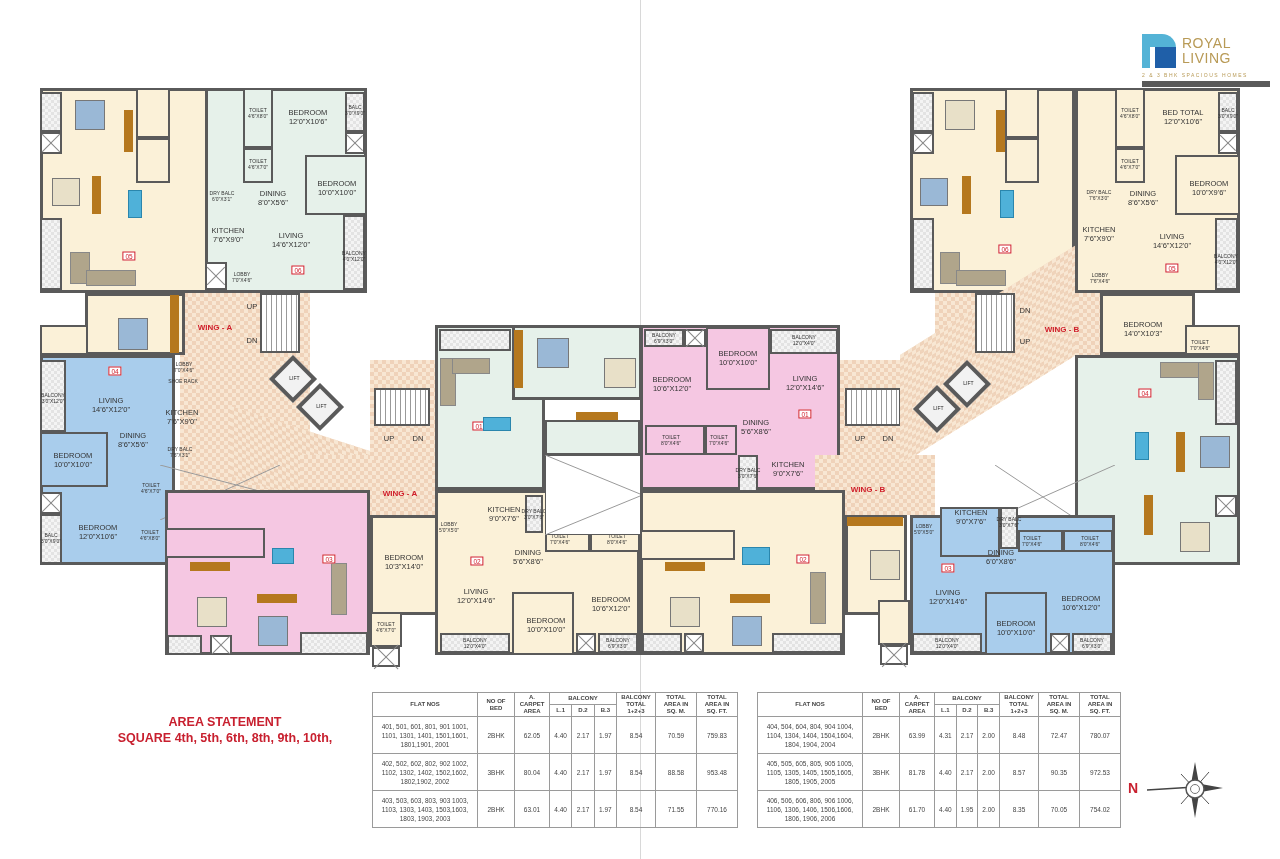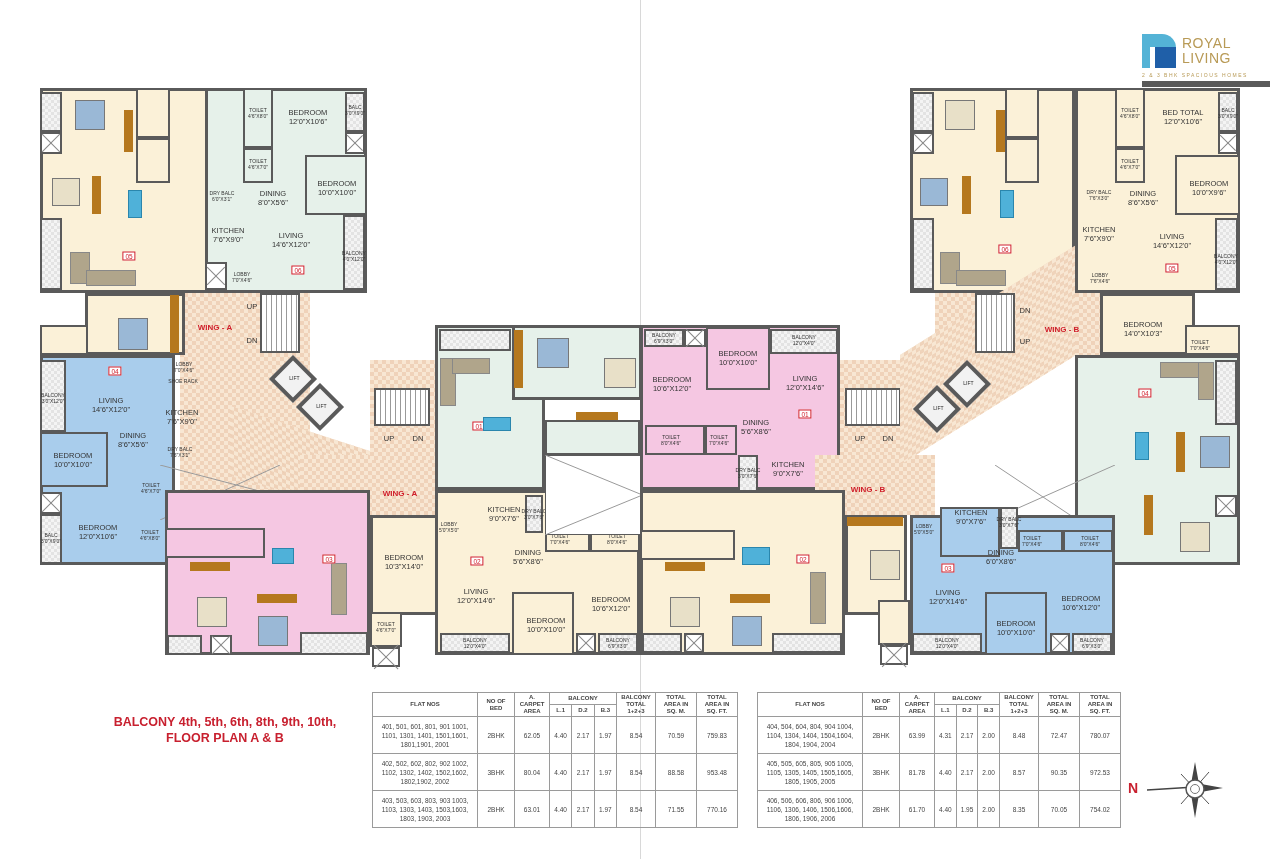--- a/index.html
+++ b/index.html
@@ -350,22 +350,22 @@
   <div class="balc abs" style="left:912px;top:633px;width:70px;height:20px;"></div>
   <div class="lbl sm" style="left:947px;top:643px;"><span>BALCONY</span><br><span>12'0"X4'0"</span></div>
   <div class="shaft abs" style="left:1050px;top:633px;width:20px;height:20px;"></div>
   <div class="balc abs" style="left:1072px;top:633px;width:40px;height:20px;"></div>
   <div class="lbl sm" style="left:1092px;top:643px;"><span>BALCONY</span><br><span>6'9"X3'0"</span></div>
 </div>
 
 <div class="watermark"></div>
 
 <div class="area-title">
-  <div>BALCONY  4th, 5th, 6th, 8th, 9th, 10th,</div>
-  <div>FLOOR PLAN A &amp; B</div>
+  <div>AREA STATEMENT</div>
+  <div>SQUARE  4th, 5th, 6th, 8th, 9th, 10th,</div>
 </div>
 
 <table class="area" style="left:372px;top:692px;width:366px;">
   <thead>
     <tr>
       <th rowspan="2" style="width:100px;">FLAT NOS</th>
       <th rowspan="2" style="width:32px;">NO OF BED</th>
       <th rowspan="2" style="width:30px;">A. CARPET AREA</th>
       <th colspan="3">BALCONY</th>
       <th rowspan="2" style="width:34px;">BALCONY TOTAL 1+2+3</th>

